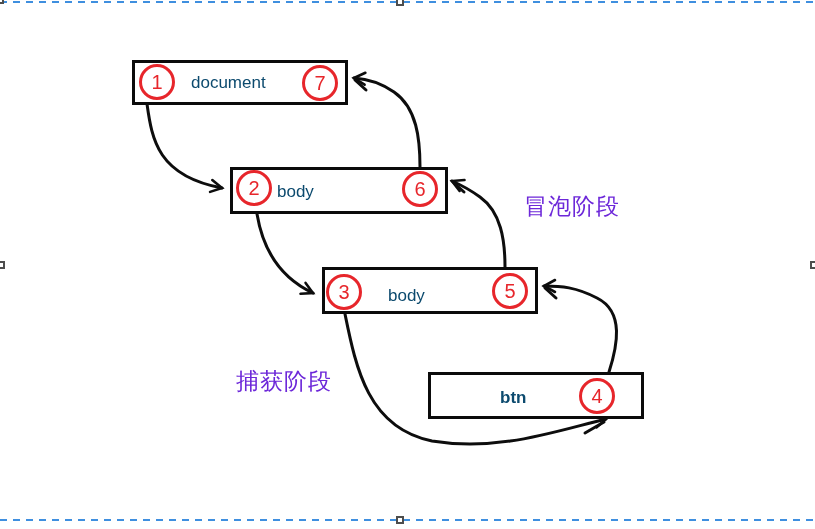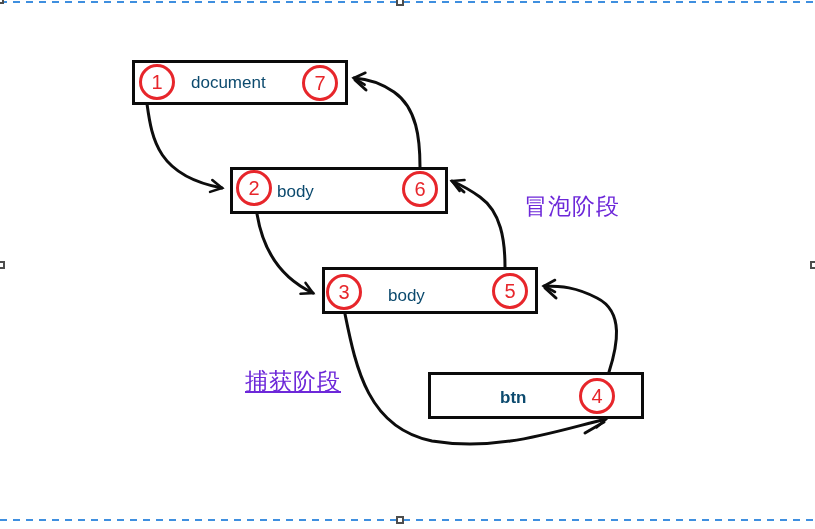--- a/index.html
+++ b/index.html
@@ -34,21 +34,21 @@
   #badge-3{left:326px;top:274px;}
   #badge-5{left:492px;top:273px;}
   #badge-4{left:579px;top:378px;}
   .node-label{position:absolute;color:#0c4a6e;font-size:17px;}
   #label-document{left:191px;top:73px;}
   #label-html{left:277px;top:182px;}
   #label-body{left:388px;top:286px;}
   #label-btn{left:500px;top:388px;font-weight:bold;}
   .annotation{position:absolute;color:#6d28d9;font-size:23px;letter-spacing:1px;}
   #annotation-bubble{left:524px;top:191px;}
-  #annotation-capture{left:245px;top:366px;text-decoration:underline;}
+  #annotation-capture{left:236px;top:366px;}
 </style>
 </head>
 <body>
 
 <div id="canvas">
 
   <svg class="arrows" width="815" height="529" viewBox="0 0 815 529">
     <defs>
       <marker id="ah" markerUnits="userSpaceOnUse" markerWidth="18" markerHeight="18" viewBox="0 0 18 18" refX="14" refY="9" orient="auto">
         <path d="M3,3 L14,9 L3,15" fill="none" stroke="#0d0d0d" stroke-width="2.6" stroke-linecap="round"></path>

